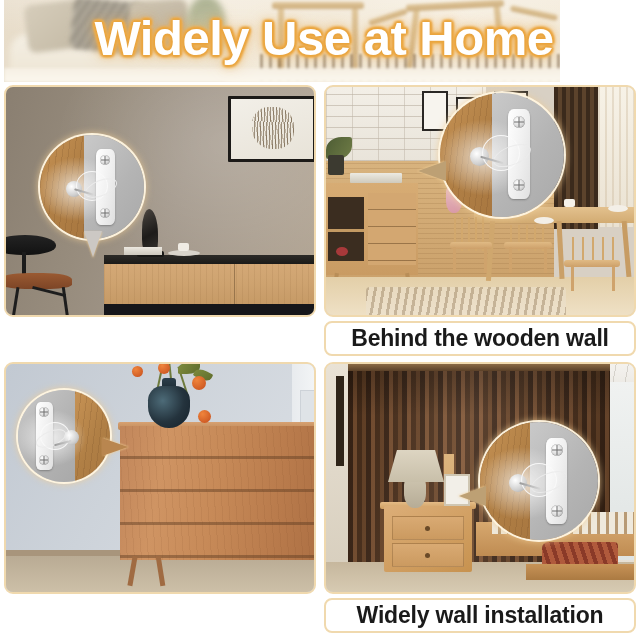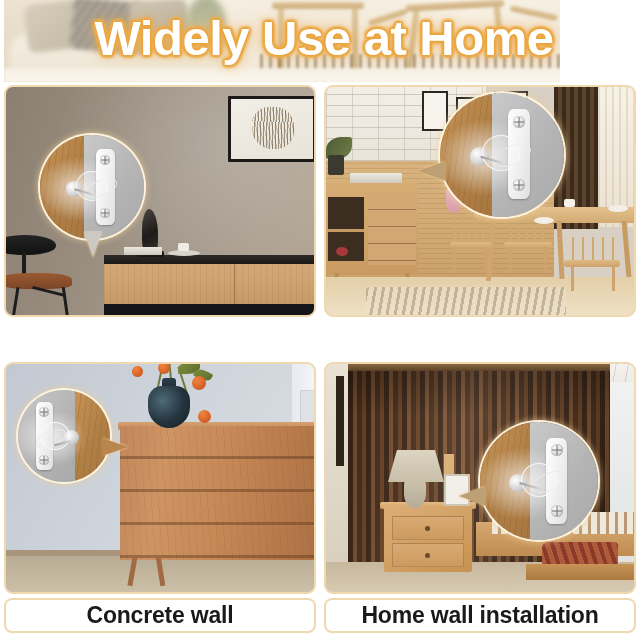--- a/index.html
+++ b/index.html
@@ -563,20 +563,23 @@
                 <div class="hw-cable" style="left:2px; top:37px; width:40px; height:19px;"></div>
                 <div class="hw-wire" style="left:-10px; top:50px; width:24px; height:2px; transform:rotate(16deg);"></div>
               </div>
             </div>
             <div class="tail" style="left:-22px; top:68px;
                  border-top:10px solid transparent; border-bottom:10px solid transparent;
                  border-right:28px solid #bda074; filter: drop-shadow(-1px 0 1px rgba(240,205,150,.9));"></div>
           </div>
         </div>
       </div>
+      <div class="label">
+        <span>Behind the wooden wall</span>
+      </div>
     </div>
 
     <div class="cell c2">
       <div class="photo">
         <div class="scene">
           <div class="s3-wall"></div>
           <div class="s3-door"></div>
           <div class="s3-door-p"></div>
           <div class="s3-base"></div>
           <div class="s3-floor"></div>
@@ -613,23 +616,20 @@
                 <div class="hw-strap" style="left:4px; top:20px; width:30px; height:28px;"></div>
                 <div class="hw-cable" style="left:-1px; top:29px; width:32px; height:15px;"></div>
                 <div class="hw-wire" style="left:18px; top:40px; width:18px; height:2px; transform:rotate(-14deg);"></div>
               </div>
             </div>
             <div class="tail" style="left:84px; top:48px;
                  border-top:9px solid transparent; border-bottom:9px solid transparent;
                  border-left:26px solid #b9864f; filter: drop-shadow(1px 0 1px rgba(240,205,150,.9));"></div>
           </div>
         </div>
-      </div>
-      <div class="label">
-        <span>Concrete wall</span>
       </div>
     </div>
 
     <div class="cell c3">
       <div class="photo">
         <div class="scene">
           <div class="s4-bg"></div>
           <div class="s4-ceiling"></div>
           <div class="s4-ceil-lines"></div>
           <div class="s4-glass"></div>
@@ -669,18 +669,18 @@
                 <div class="hw-wire" style="left:-9px; top:47px; width:22px; height:2px; transform:rotate(16deg);"></div>
               </div>
             </div>
             <div class="tail" style="left:-21px; top:64px;
                  border-top:10px solid transparent; border-bottom:10px solid transparent;
                  border-right:27px solid #bda074; filter: drop-shadow(-1px 0 1px rgba(240,205,150,.9));"></div>
           </div>
         </div>
       </div>
       <div class="label">
-        <span>Home wall installation</span>
+        <span>Widely wall installation</span>
       </div>
     </div>
 
   </div>
 </div>
 
 </body></html>

